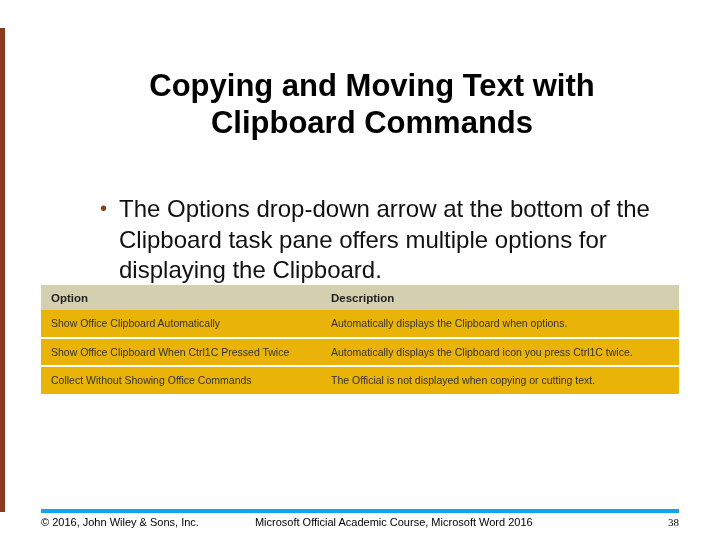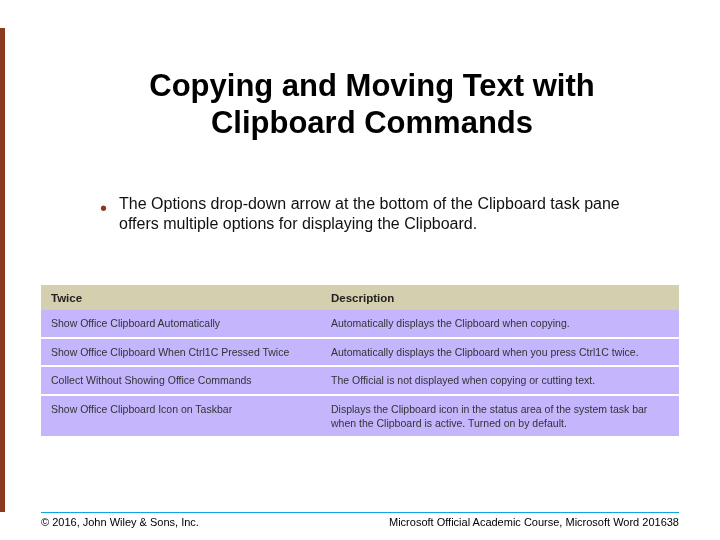--- a/index.html
+++ b/index.html
@@ -39,65 +39,65 @@
     align-items: flex-start;
   }
   .bullet-dot {
     color: #8c3a1f;
     font-size: 20px;
     line-height: 1.2;
     margin-right: 12px;
     margin-top: 2px;
   }
   .bullet-text {
-    font-size: 16px;
+    font-size: 24px;
     color: #111;
     line-height: 1.28;
   }
   .options-table {
     position: absolute;
     left: 41px;
     top: 285px;
     width: 638px;
     font-size: 10.5px;
     color: #333;
     border-collapse: collapse;
   }
   .options-table thead td {
     background: #d4cfae;
     font-weight: bold;
     padding: 7px 10px 6px 10px;
     color: #222;
     font-size: 11.5px;
   }
   .options-table tbody td {
-    background: #c4b5fd;
+    background: #eab308;
     padding: 7px 10px 6px 10px;
     vertical-align: top;
     line-height: 1.3;
   }
   .options-table tr { border-bottom: 2px solid #fff; }
   .options-table tr:last-child { border-bottom: none; }
   .col-option { width: 280px; }
   .col-desc { width: 358px; }
   .footer {
     position: absolute;
     left: 41px;
     bottom: 12px;
     width: 638px;
     font-size: 11px;
     color: #000;
     display: flex;
     align-items: baseline;
-    border-top: 1px solid #0ea5e9;
+    border-top: 4px solid #0ea5e9;
     padding-top: 3px;
   }
   .footer .copyright { flex: 0 0 auto; }
-  .footer .course { flex: 1 1 auto; text-align: right; padding-left: 56px; }
-  .footer .pagenum { flex: 0 0 auto; }
+  .footer .course { flex: 1 1 auto; text-align: left; padding-left: 56px; }
+  .footer .pagenum { flex: 0 0 auto; font-family: Liberation Serif, serif; }
 </style>
 </head>
 <body>
 
 <div class="slide">
   <div class="accent-bar"></div>
 
   <div class="title">Copying and Moving Text with Clipboard Commands</div>
 
   <div class="bullet-row">
@@ -105,40 +105,36 @@
     <span class="bullet-text">The Options drop-down arrow at the bottom of the Clipboard task pane offers multiple options for displaying the Clipboard.</span>
   </div>
 
   <table class="options-table">
     <colgroup>
         <col class="col-option">
         <col class="col-desc">
       </colgroup>
     <thead>
       <tr>
-        <td>Twice</td>
+        <td>Option</td>
         <td>Description</td>
       </tr>
     </thead>
     <tbody>
       <tr>
         <td>Show Office Clipboard Automatically</td>
-        <td>Automatically displays the Clipboard when copying.</td>
+        <td>Automatically displays the Clipboard when options.</td>
       </tr>
       <tr>
         <td>Show Office Clipboard When Ctrl1C Pressed Twice</td>
-        <td>Automatically displays the Clipboard when you press Ctrl1C twice.</td>
+        <td>Automatically displays the Clipboard icon you press Ctrl1C twice.</td>
       </tr>
       <tr>
         <td>Collect Without Showing Office Commands</td>
         <td>The Official is not displayed when copying or cutting text.</td>
-      </tr>
-      <tr>
-        <td>Show Office Clipboard Icon on Taskbar</td>
-        <td>Displays the Clipboard icon in the status area of the system task bar when the Clipboard is active. Turned on by default.</td>
       </tr>
     </tbody>
   </table>
 
   <div class="footer">
     <span class="copyright">© 2016, John Wiley &amp; Sons, Inc.</span>
     <span class="course">Microsoft Official Academic Course, Microsoft Word 2016</span>
     <span class="pagenum">38</span>
   </div>
 </div>

